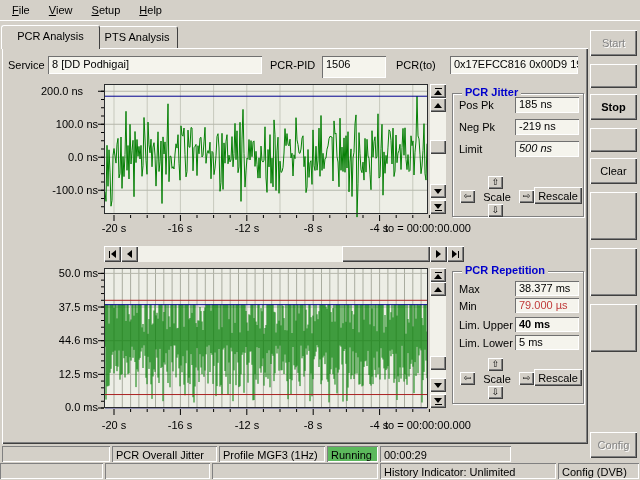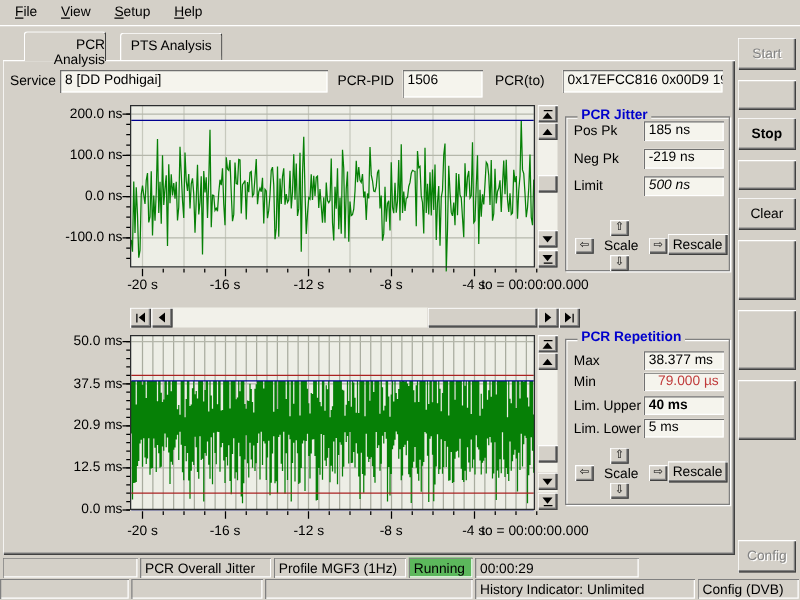--- a/index.html
+++ b/index.html
@@ -72,21 +72,21 @@
 </head>
 <body>
 
 <div class="abs menu-bar">
   <span class="menu-item">File</span>
   <span class="menu-item">View</span>
   <span class="menu-item">Setup</span>
   <span class="menu-item">Help</span>
 </div>
 
-<div class="abs tab" style="left:19px; top:25px; width:66px; height:24px; z-index:3;text-align:right;">PCR Analysis</div>
+<div class="abs tab" style="left:1px; top:25px; width:99px; height:24px; z-index:3;">PCR Analysis</div>
 <div class="abs tab" style="left:96px; top:26px; width:82px; height:22px; z-index:1;">PTS Analysis</div>
 
 <div class="abs main-panel"></div>
 
 <div class="abs lbl" style="left:8px; top:59px;">Service</div>
 <div class="abs field" style="left:48px; top:56px; width:214px; height:18px;">8 [DD Podhigai]</div>
 <div class="abs lbl" style="left:270px; top:59px;">PCR-PID</div>
 <div class="abs field" style="left:322px; top:56px; width:64px; height:22px;">1506</div>
 <div class="abs lbl" style="left:396px; top:59px;">PCR(to)</div>
 <div class="abs field" style="left:450px; top:56px; width:128px; height:18px;">0x17EFCC816 0x00D9 19:49:5</div>
@@ -145,21 +145,21 @@
       <line x1="267" y1="132" x2="267" y2="135" stroke="#000"></line>
       <line x1="283.6" y1="132" x2="283.6" y2="138" stroke="#000"></line>
       <line x1="300.20000000000005" y1="132" x2="300.20000000000005" y2="135" stroke="#000"></line>
       <line x1="316.8" y1="132" x2="316.8" y2="135" stroke="#000"></line>
       <line x1="333.40000000000003" y1="132" x2="333.40000000000003" y2="135" stroke="#000"></line>
       <polyline points="9,108.9 10,118.4 11,62.3 12,103.3 13,66.8 14,89.1 15,123.2 16,117.4 17,72.5 18,65.5 19,73.0 20,80.1 21,61.2 22,55.4 23,94.9 24,90.6 25,54.0 26,105.4 27,73.5 28,93.6 29,71.4 30,28.3 31,87.3 32,62.5 33,96.0 34,41.3 35,81.0 36,67.7 37,57.3 38,113.7 39,48.5 40,79.6 41,56.5 42,73.4 43,63.4 44,76.0 45,62.4 46,93.3 47,82.8 48,34.5 49,56.0 50,77.3 51,91.3 52,39.1 53,61.8 54,69.8 55,56.2 56,83.8 57,64.1 58,59.7 59,72.1 60,103.1 61,76.4 62,48.8 63,88.5 64,78.8 65,58.0 66,120.5 67,53.9 68,71.0 69,58.9 70,91.4 71,60.9 72,20.8 73,98.7 74,73.1 75,73.4 76,85.3 77,83.6 78,86.0 79,71.0 80,60.8 81,65.1 82,51.7 83,80.2 84,97.2 85,42.8 86,52.1 87,53.2 88,45.0 89,71.4 90,93.9 91,88.5 92,47.1 93,63.9 94,64.3 95,44.5 96,45.0 97,87.8 98,64.7 99,63.4 100,61.4 101,92.6 102,62.7 103,70.8 104,55.1 105,54.3 106,74.0 107,72.3 108,58.9 109,44.3 110,80.3 111,70.6 112,67.5 113,70.4 114,59.2 115,95.8 116,68.4 117,69.7 118,91.6 119,85.1 120,72.8 121,53.4 122,50.7 123,65.0 124,108.3 125,99.5 126,50.3 127,106.4 128,59.9 129,80.2 130,58.2 131,51.7 132,80.8 133,72.2 134,78.9 135,77.1 136,53.6 137,83.8 138,70.6 139,40.4 140,76.7 141,47.8 142,89.7 143,83.9 144,39.3 145,118.4 146,56.1 147,26.4 148,70.6 149,104.1 150,87.9 151,75.1 152,76.3 153,56.5 154,77.0 155,57.6 156,73.7 157,58.9 158,57.9 159,83.4 160,68.3 161,81.7 162,95.1 163,74.8 164,95.1 165,63.1 166,77.5 167,79.1 168,77.2 169,43.8 170,95.0 171,109.4 172,66.5 173,83.9 174,51.6 175,100.3 176,75.1 177,103.9 178,36.9 179,51.8 180,107.5 181,67.9 182,54.2 183,110.3 184,78.2 185,89.4 186,88.7 187,84.4 188,70.0 189,45.6 190,62.7 191,50.6 192,61.2 193,62.9 194,56.2 195,75.0 196,70.2 197,93.0 198,71.8 199,75.7 200,34.7 201,56.9 202,61.6 203,69.9 204,70.3 205,66.1 206,55.1 207,52.8 208,83.7 209,73.5 210,109.6 211,104.1 212,66.5 213,94.4 214,79.8 215,77.7 216,101.4 217,46.9 218,82.7 219,87.5 220,63.2 221,87.2 222,77.9 223,45.1 224,93.3 225,32.5 226,87.4 227,70.3 228,85.7 229,75.5 230,75.1 231,66.2 232,62.9 233,55.7 234,53.3 235,53.8 236,54.0 237,98.0 238,37.9 239,51.1 240,50.1 241,73.7 242,79.0 243,103.8 244,35.2 245,87.3 246,64.1 247,88.5 248,54.9 249,89.3 250,52.7 251,85.0 252,48.7 253,108.9 254,79.0 255,65.9 256,113.5 257,74.9 258,69.4 259,40.8 260,31.9 261,134.1 262,100.8 263,49.6 264,70.7 265,86.9 266,89.7 267,79.1 268,97.1 269,55.4 270,89.1 271,56.3 272,73.0 273,75.2 274,91.2 275,106.7 276,47.7 277,74.2 278,58.6 279,53.8 280,75.3 281,73.4 282,30.8 283,95.1 284,93.7 285,65.7 286,41.3 287,112.2 288,68.9 289,90.3 290,72.4 291,80.6 292,64.1 293,46.8 294,48.4 295,57.3 296,81.0 297,45.1 298,93.5 299,88.0 300,52.0 301,79.7 302,70.2 303,67.6 304,61.3 305,86.5 306,64.7 307,45.4 308,72.3 309,44.8 310,76.5 311,86.6 312,71.6 313,88.5 314,87.4 315,52.8 316,62.7 317,57.9 318,92.0 319,69.2 320,58.0 321,13.2 322,52.9 323,55.9 324,71.8 325,90.7 326,83.0 327,67.5 328,40.7 329,90.8 330,97.1 331,60.7 " fill="none" stroke="#068006" stroke-width="1"></polyline>
       <line x1="9" y1="13.208121827411167" x2="331" y2="13.208121827411167" stroke="#000090"></line>
       <rect x="8.5" y="1.5" width="323" height="129" fill="none" stroke="#2a2c2e"></rect>
     </svg>
 </div>
-<div class="abs lbl ytick" style="left:26px; top:85px;">200.0 ns</div>
+<div class="abs lbl ytick" style="left:26px; top:85px;text-align:center;">200.0 ns</div>
 <div class="abs lbl ytick" style="left:26px; top:118px;">100.0 ns</div>
 <div class="abs lbl ytick" style="left:26px; top:151px;">0.0 ns</div>
 <div class="abs lbl ytick" style="left:26px; top:184px;">-100.0 ns</div>
 <div class="abs lbl xtick" style="left:96px;  top:222px;">-20 s</div>
 <div class="abs lbl xtick" style="left:162px; top:222px;">-16 s</div>
 <div class="abs lbl xtick" style="left:229px; top:222px;">-12 s</div>
 <div class="abs lbl xtick" style="left:295px; top:222px;">-8 s</div>
 <div class="abs lbl xtick" style="left:361px; top:222px;">-4 s</div>
 <div class="abs lbl" style="left:385px; top:222px; width:82px;">to = 00:00:00.000</div>
 
@@ -323,21 +323,21 @@
       <path d="M9,37.7L9,79.7M10,37.7L10,132.6M11,37.7L11,119.4M12,37.7L12,119.2M13,56.6L13,118.6M14,37.7L14,105.8M15,37.7L15,101.8M16,37.7L16,87.8M17,37.7L17,84.8M18,40.8L18,106.3M19,37.7L19,83.6M20,37.7L20,99.0M21,51.4L21,104.2M22,37.7L22,99.7M23,37.7L23,83.5M24,37.7L24,112.7M25,37.7L25,107.7M26,37.7L26,107.4M27,37.7L27,83.8M28,37.7L28,91.2M29,37.7L29,110.5M30,54.0L30,89.0M31,37.7L31,95.6M32,37.7L32,107.2M33,47.2L33,106.3M34,54.5L34,90.2M35,52.5L35,93.6M36,37.7L36,79.7M37,37.7L37,90.8M38,48.7L38,82.9M39,37.7L39,95.0M40,37.7L40,120.1M41,45.9L41,102.3M42,37.7L42,104.7M43,37.7L43,92.7M44,37.7L44,90.9M45,37.7L45,84.5M46,60.4L46,80.8M47,57.0L47,101.0M48,64.8L48,78.3M49,37.7L49,88.8M50,37.7L50,110.8M51,37.7L51,117.2M52,66.8L52,89.8M53,52.1L53,101.9M54,37.7L54,95.3M55,37.7L55,117.3M56,57.7L56,131.9M57,56.5L57,109.5M58,43.5L58,102.4M59,37.7L59,104.9M60,48.4L60,82.4M61,45.8L61,90.7M62,51.7L62,110.6M63,37.7L63,116.0M64,37.7L64,81.9M65,37.7L65,101.0M66,37.7L66,99.9M67,54.2L67,134.2M68,45.0L68,95.4M69,37.7L69,97.6M70,37.7L70,86.2M71,62.2L71,104.7M72,37.7L72,116.0M73,49.3L73,82.8M74,59.9L74,120.3M75,37.7L75,79.2M76,37.7L76,95.3M77,37.7L77,104.4M78,56.4L78,78.3M79,37.7L79,78.5M80,37.7L80,110.4M81,61.3L81,90.7M82,60.9L82,87.4M83,37.7L83,101.4M84,37.7L84,119.3M85,37.7L85,98.5M86,37.7L86,105.3M87,37.7L87,89.2M88,59.8L88,117.7M89,37.7L89,128.3M90,37.7L90,96.2M91,37.7L91,83.5M92,37.7L92,115.8M93,52.3L93,110.7M94,51.0L94,117.1M95,37.7L95,87.1M96,45.9L96,98.0M97,37.7L97,130.2M98,37.7L98,135.5M99,37.7L99,119.5M100,56.1L100,100.5M101,60.0L101,81.1M102,53.4L102,103.5M103,53.7L103,115.0M104,40.0L104,87.2M105,44.1L105,100.5M106,54.5L106,107.1M107,63.0L107,89.4M108,43.9L108,109.8M109,40.4L109,103.5M110,37.7L110,87.3M111,37.7L111,79.7M112,37.7L112,116.5M113,37.7L113,78.3M114,37.7L114,105.0M115,43.8L115,86.0M116,37.7L116,87.8M117,37.7L117,116.9M118,37.7L118,98.9M119,37.7L119,85.5M120,37.7L120,129.1M121,37.7L121,119.1M122,37.7L122,95.8M123,62.4L123,82.0M124,37.7L124,119.6M125,37.7L125,117.9M126,60.2L126,127.5M127,37.7L127,82.5M128,37.7L128,80.8M129,37.7L129,104.0M130,37.7L130,109.8M131,37.7L131,78.4M132,37.7L132,127.9M133,52.2L133,95.5M134,37.7L134,116.9M135,37.7L135,80.7M136,65.9L136,84.4M137,37.7L137,134.2M138,37.7L138,103.4M139,55.9L139,87.1M140,37.7L140,118.2M141,37.7L141,85.1M142,37.7L142,95.5M143,37.7L143,120.1M144,65.4L144,119.2M145,37.7L145,107.3M146,37.7L146,87.8M147,37.7L147,85.4M148,37.7L148,125.8M149,37.7L149,85.8M150,44.0L150,80.0M151,55.5L151,97.8M152,63.8L152,115.7M153,47.3L153,95.7M154,48.2L154,84.6M155,37.7L155,84.4M156,37.7L156,97.8M157,37.7L157,133.3M158,51.1L158,133.0M159,37.7L159,107.4M160,54.6L160,112.7M161,58.0L161,80.2M162,37.7L162,116.8M163,37.7L163,81.0M164,61.5L164,101.4M165,41.1L165,105.7M166,44.3L166,99.2M167,37.7L167,91.4M168,66.8L168,118.7M169,61.0L169,105.6M170,58.0L170,110.2M171,37.7L171,86.1M172,37.7L172,111.8M173,37.7L173,83.3M174,37.7L174,120.3M175,37.7L175,97.0M176,37.7L176,86.8M177,37.7L177,88.8M178,44.8L178,114.1M179,45.3L179,106.3M180,65.5L180,78.8M181,56.7L181,86.5M182,37.7L182,81.7M183,53.7L183,103.7M184,37.7L184,78.6M185,58.4L185,103.3M186,37.7L186,103.2M187,38.9L187,94.5M188,51.1L188,107.0M189,63.1L189,87.5M190,37.7L190,95.7M191,63.4L191,114.2M192,37.7L192,132.2M193,37.7L193,95.1M194,37.7L194,112.1M195,37.7L195,127.2M196,66.0L196,113.3M197,37.7L197,80.0M198,37.7L198,98.3M199,37.7L199,102.6M200,53.6L200,100.2M201,37.7L201,98.7M202,37.7L202,105.9M203,46.5L203,114.6M204,37.7L204,119.1M205,37.7L205,78.6M206,37.7L206,91.3M207,37.7L207,89.1M208,63.9L208,109.6M209,37.7L209,103.9M210,42.7L210,81.5M211,61.4L211,87.7M212,57.6L212,78.5M213,37.7L213,83.9M214,37.7L214,134.2M215,50.2L215,106.6M216,66.3L216,129.3M217,48.6L217,112.2M218,37.7L218,92.3M219,54.2L219,89.3M220,37.7L220,84.7M221,47.3L221,78.1M222,52.2L222,80.3M223,44.2L223,100.0M224,37.7L224,92.4M225,38.1L225,117.2M226,37.7L226,113.4M227,37.7L227,90.5M228,38.2L228,88.7M229,37.7L229,97.1M230,39.8L230,85.5M231,41.7L231,112.4M232,37.7L232,114.8M233,37.7L233,135.4M234,37.7L234,107.1M235,45.1L235,102.3M236,54.8L236,90.6M237,41.1L237,107.1M238,37.7L238,111.9M239,54.6L239,117.6M240,37.7L240,100.7M241,37.7L241,126.4M242,37.7L242,105.6M243,37.7L243,102.6M244,37.7L244,78.5M245,60.7L245,79.7M246,37.7L246,97.5M247,56.2L247,134.6M248,37.7L248,84.0M249,37.7L249,82.0M250,54.8L250,96.8M251,37.7L251,133.9M252,37.7L252,120.6M253,37.7L253,106.1M254,55.5L254,80.4M255,37.7L255,112.2M256,44.0L256,108.3M257,62.0L257,84.3M258,47.4L258,112.0M259,37.7L259,106.8M260,37.7L260,85.8M261,37.7L261,106.6M262,37.7L262,90.3M263,65.3L263,117.6M264,37.7L264,117.1M265,37.7L265,94.6M266,37.7L266,119.4M267,37.7L267,118.6M268,52.7L268,99.9M269,37.7L269,94.3M270,37.7L270,93.6M271,37.7L271,99.0M272,37.7L272,83.9M273,37.7L273,108.0M274,57.4L274,117.0M275,37.7L275,118.6M276,41.5L276,109.6M277,37.7L277,117.1M278,59.2L278,90.7M279,37.7L279,102.9M280,37.7L280,110.4M281,64.2L281,84.5M282,37.7L282,107.2M283,37.7L283,100.5M284,37.7L284,112.5M285,37.7L285,81.2M286,37.7L286,90.7M287,37.7L287,92.5M288,65.6L288,101.4M289,48.0L289,112.5M290,59.9L290,103.1M291,37.7L291,101.6M292,37.7L292,99.1M293,37.7L293,111.8M294,52.8L294,83.7M295,45.2L295,89.2M296,37.7L296,82.6M297,50.4L297,87.0M298,37.7L298,115.8M299,37.7L299,111.8M300,37.7L300,86.7M301,48.6L301,133.0M302,37.7L302,109.4M303,37.7L303,115.1M304,37.7L304,100.4M305,37.7L305,111.6M306,37.7L306,78.8M307,37.7L307,100.5M308,37.7L308,114.6M309,37.7L309,107.4M310,66.7L310,112.1M311,37.7L311,117.8M312,52.0L312,86.1M313,55.6L313,109.5M314,37.7L314,102.0M315,37.7L315,96.8M316,37.7L316,92.7M317,59.4L317,99.7M318,37.7L318,126.1M319,37.7L319,95.1M320,51.7L320,108.9M321,37.7L321,79.9M322,37.7L322,106.2M323,38.3L323,88.4M324,37.7L324,81.5M325,37.7L325,83.4M326,51.0L326,135.5M327,58.2L327,113.1M328,37.7L328,104.9M329,37.7L329,82.7M330,37.7L330,93.6M331,64.5L331,111.2" stroke="#068006" stroke-width="1" fill="none"></path>
       <line x1="9" y1="33.30769230769231" x2="331" y2="33.30769230769231" stroke="#aa2222"></line>
       <line x1="9" y1="37.677307692307686" x2="331" y2="37.677307692307686" stroke="#000090"></line>
       <line x1="9" y1="127.53846153846153" x2="331" y2="127.53846153846153" stroke="#aa2222"></line>
       <line x1="9" y1="140.78730769230768" x2="331" y2="140.78730769230768" stroke="#000090"></line>
       <rect x="8.5" y="1.5" width="323" height="139" fill="none" stroke="#2a2c2e"></rect>
     </svg>
 </div>
 <div class="abs lbl ytick" style="left:26px; top:267px;">50.0 ms</div>
 <div class="abs lbl ytick" style="left:26px; top:301px;">37.5 ms</div>
-<div class="abs lbl ytick" style="left:26px; top:334px;">20.9 ms</div>
+<div class="abs lbl ytick" style="left:26px; top:334px;">44.6 ms</div>
 <div class="abs lbl ytick" style="left:26px; top:368px;">12.5 ms</div>
 <div class="abs lbl ytick" style="left:26px; top:401px;">0.0 ms</div>
 <div class="abs lbl xtick" style="left:96px;  top:419px;">-20 s</div>
 <div class="abs lbl xtick" style="left:162px; top:419px;">-16 s</div>
 <div class="abs lbl xtick" style="left:229px; top:419px;">-12 s</div>
 <div class="abs lbl xtick" style="left:295px; top:419px;">-8 s</div>
 <div class="abs lbl xtick" style="left:361px; top:419px;">-4 s</div>
 <div class="abs lbl" style="left:385px; top:419px; width:82px;">to = 00:00:00.000</div>
 
 <div class="abs sb-track" style="left:430px; top:268px; width:16px; height:140px;">
@@ -360,21 +360,21 @@
         <span class="vbar"></span>
       </span>
   </div>
 </div>
 
 <div class="abs group" style="left:452px; top:271px; width:132px; height:133px;">
   <div class="group-title">PCR Repetition</div>
   <div class="abs g-row-label" style="top:11px;">Max</div>
   <div class="abs field g-field" style="top:9px; height:15px;">38.377 ms</div>
   <div class="abs g-row-label" style="top:28px;">Min</div>
-  <div class="abs field g-field red-value" style="top:26px; height:15px;text-align:right;">79.000 µs</div>
+  <div class="abs field g-field red-value" style="top:26px; height:15px;">79.000 µs</div>
   <div class="abs g-row-label" style="top:47px;">Lim. Upper</div>
   <div class="abs field g-field" style="top:45px; height:15px;font-weight:bold;">40 ms</div>
   <div class="abs g-row-label" style="top:65px;">Lim. Lower</div>
   <div class="abs field g-field" style="top:63px; height:15px;">5 ms</div>
 
   <div class="abs btn arrow-btn" style="left:35px; top:86px;">
       <span>⇧</span>
     </div>
   <div class="abs btn arrow-btn" style="left:7px;  top:100px;">
       <span>⇦</span>

